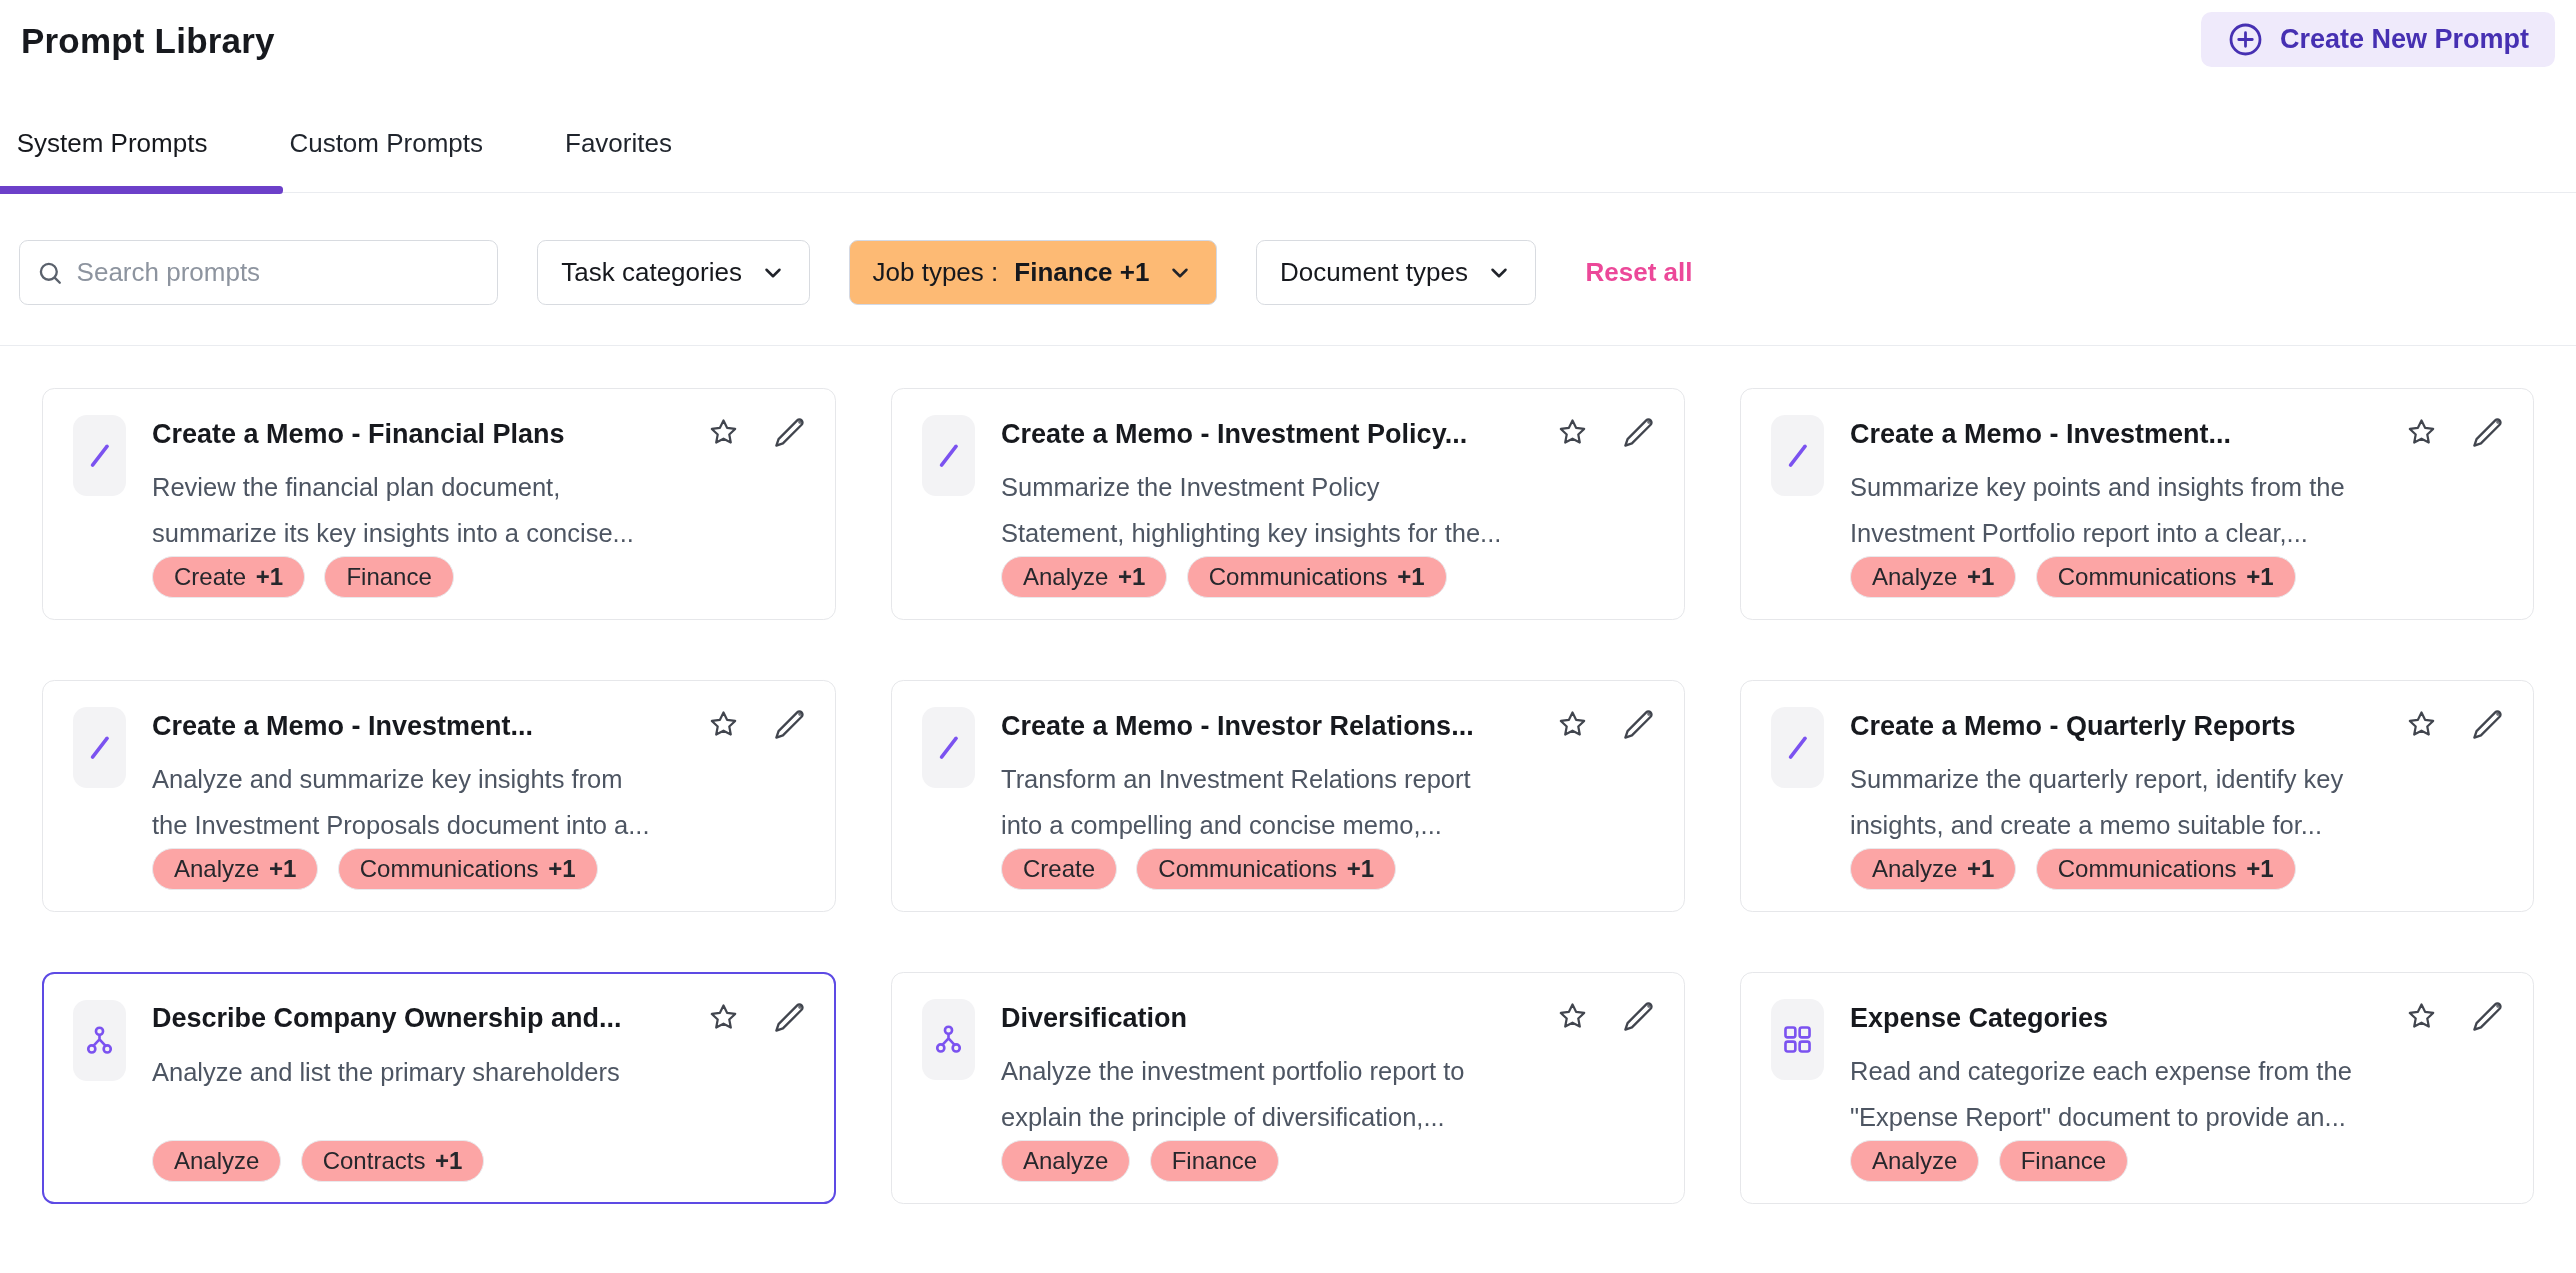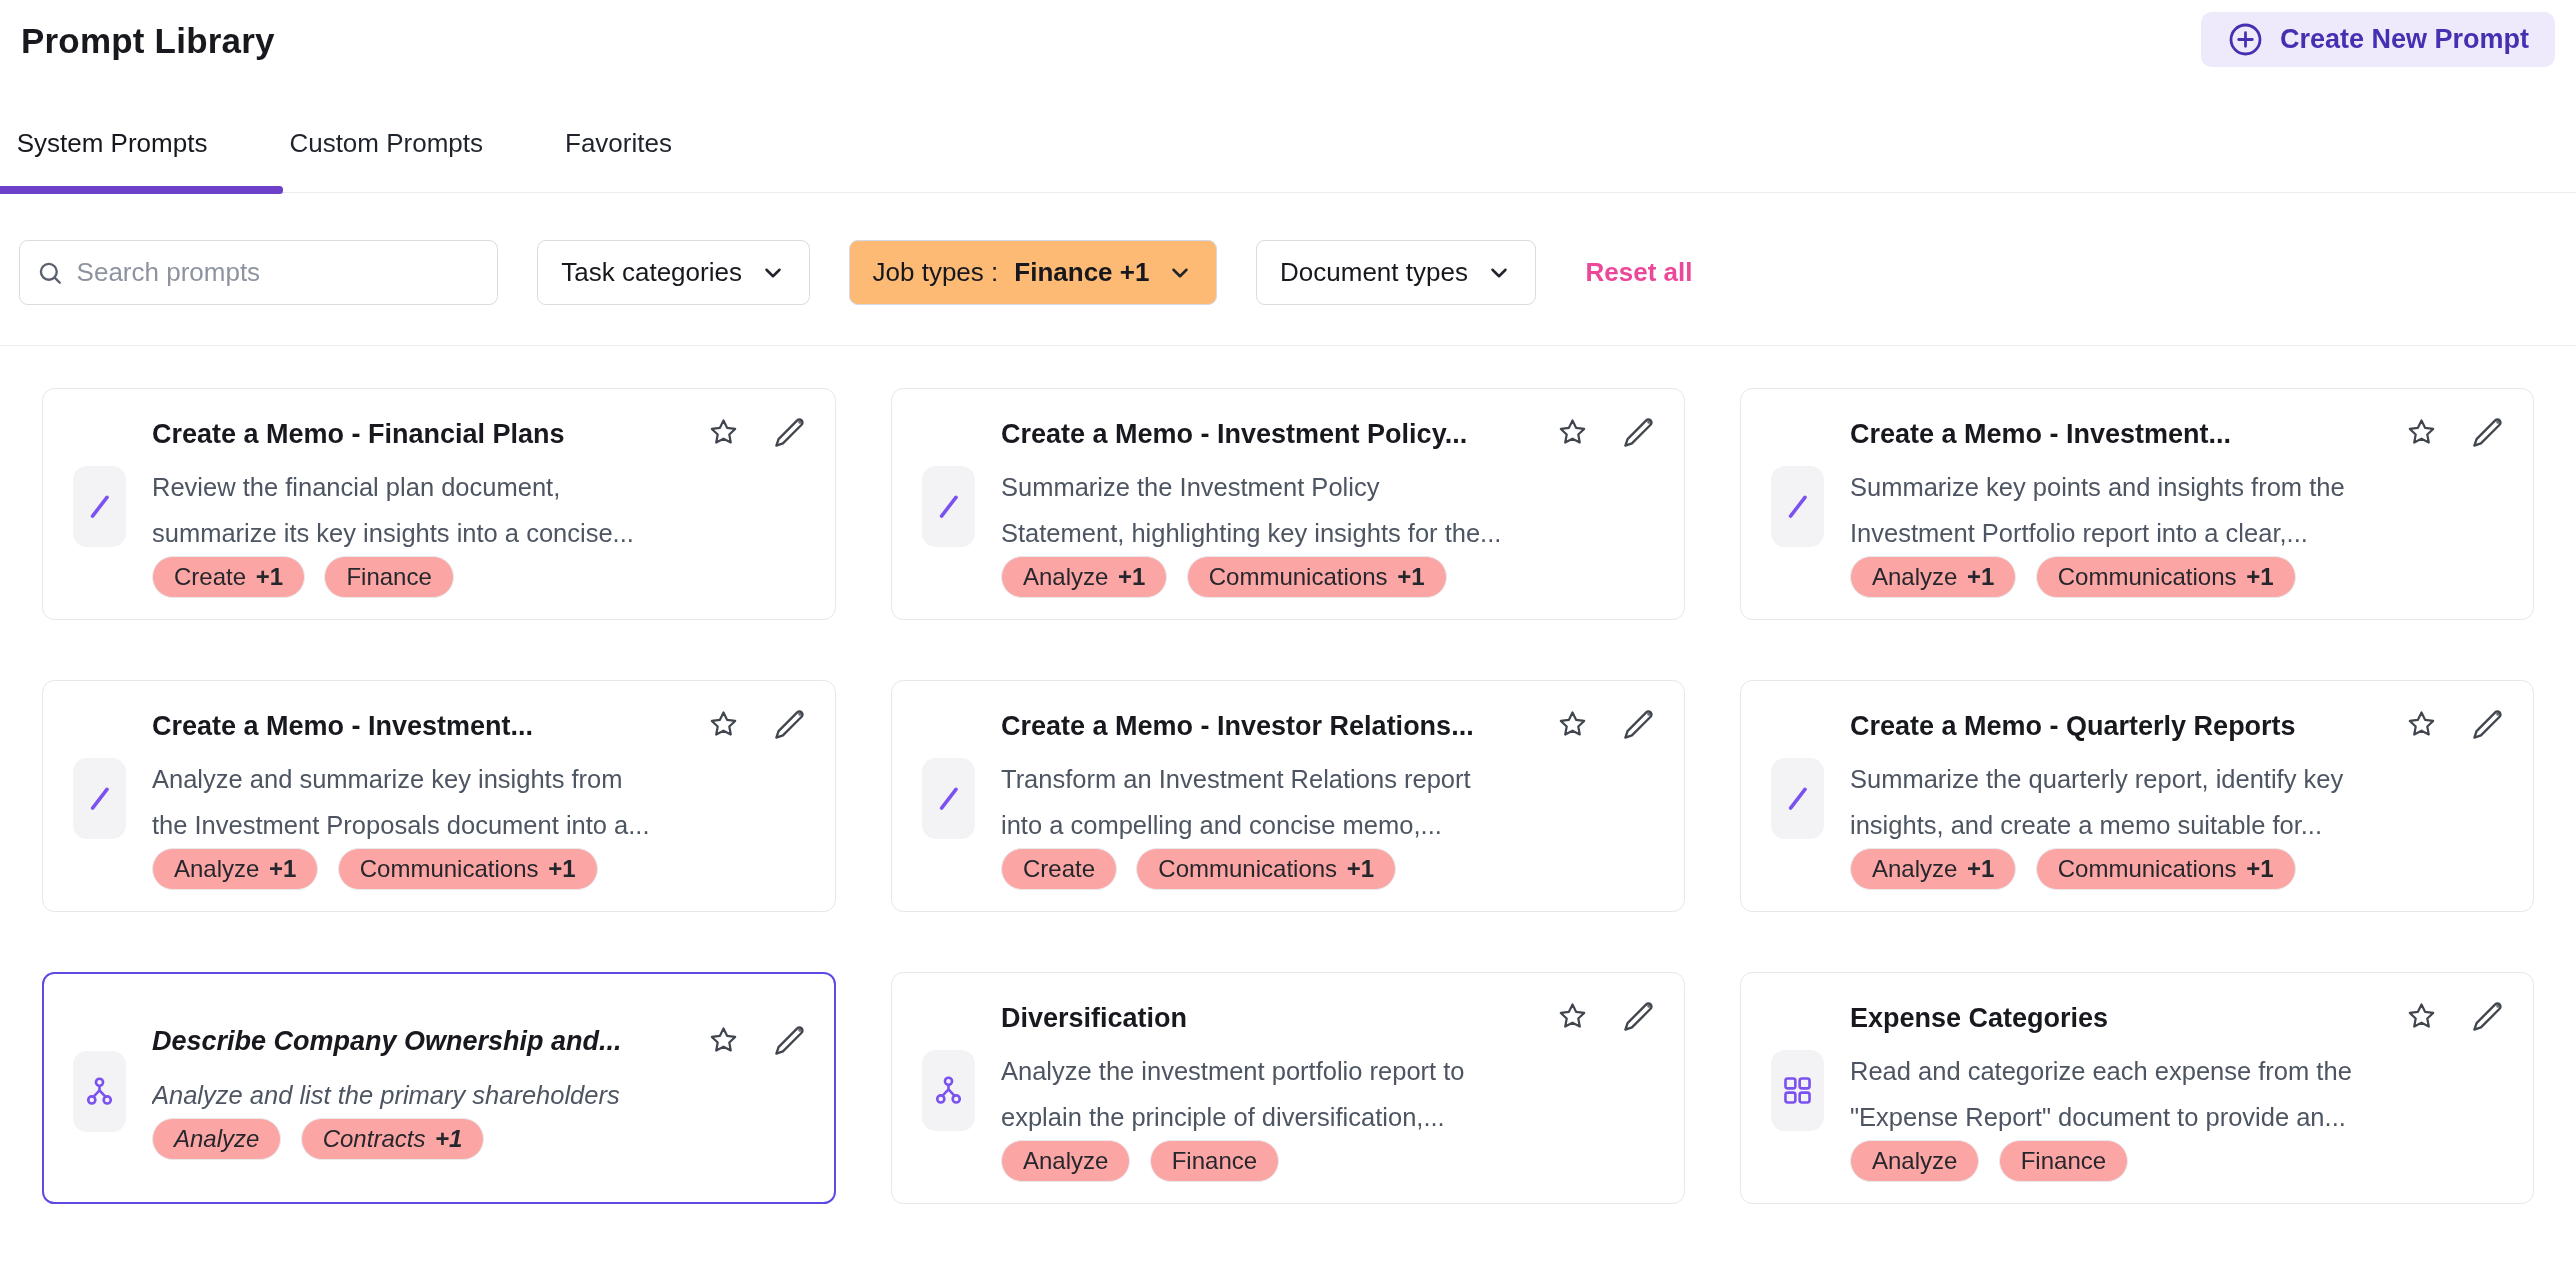--- a/index.html
+++ b/index.html
@@ -22,22 +22,22 @@
   .search-box input { border:none; outline:none; font-size:26px; width:100%; font-family:inherit; color:#1B1E24; background:transparent; }
   .search-box input::placeholder { color:#8D949F; }
   .dd { height:65px; border:1.8px solid #D8DBE0; border-radius:8.8px; background:#fff; display:flex; align-items:center; padding:0 23px; font-size:26px; color:#16181D; margin-right:39px; gap:17.6px; cursor:pointer; font-family:inherit; }
   .dd .bold { font-weight:700; }
   .dd.applied { background:#fdba74; border-color:#D3D9E5; }
   .reset-link { font-size:26px; font-weight:700; color:#ec4899; margin-left:11px; cursor:pointer; }
   .filters-divider { margin-top:40px; border-top:1.8px solid #EAECF0; width:100%; }
 
   
   .grid { padding:42px 42px 0 42px; display:grid; grid-template-columns:repeat(3,1fr); column-gap:55px; row-gap:60px; }
-  .card { background:#fff; border:1.8px solid #E6E7EA; border-radius:12.3px; height:232px; padding:26px 28px 21px 30px; display:flex; cursor:pointer;align-items:center; }
-  .card.selected { border:2.6px solid #5D4AE4; padding:25.5px 27px 20px 29px;font-style:italic; }
+  .card { background:#fff; border:1.8px solid #E6E7EA; border-radius:12.3px; height:232px; padding:26px 28px 21px 30px; display:flex; cursor:pointer; }
+  .card.selected { border:2.6px solid #5D4AE4; padding:25.5px 27px 20px 29px; }
   .tile { width:53px; height:81px; border-radius:14px; background:#F3F3F5; display:flex; align-items:center; justify-content:center; flex:none; }
   .card-main { flex:1; min-width:0; margin-left:26px; display:flex; flex-direction:column; }
   .card-head { display:flex; align-items:flex-start; }
   .card-title { flex:1; font-size:27px; font-weight:700; color:#17191E; white-space:nowrap; overflow:hidden; padding-top:3.5px; }
   .card-actions { display:flex; align-items:center; gap:32px; margin-left:17.6px; flex:none; }
   .icon-btn { background:none; border:none; cursor:pointer; display:flex; padding:0; }
   .card-desc { margin-top:14px; font-size:25.5px; color:#4D5562; line-height:46px; }
   .card-desc span { display:block; white-space:nowrap; overflow:hidden; }
   .card-tags { margin-top:auto; display:flex; gap:19.3px; }
   .pill { display:flex; align-items:center; gap:9.7px; background:#fca5a5; border:1.8px solid #E9E9EC; border-radius:23px; height:42px; padding:0 21px; font-size:24px; color:#26272C; }

